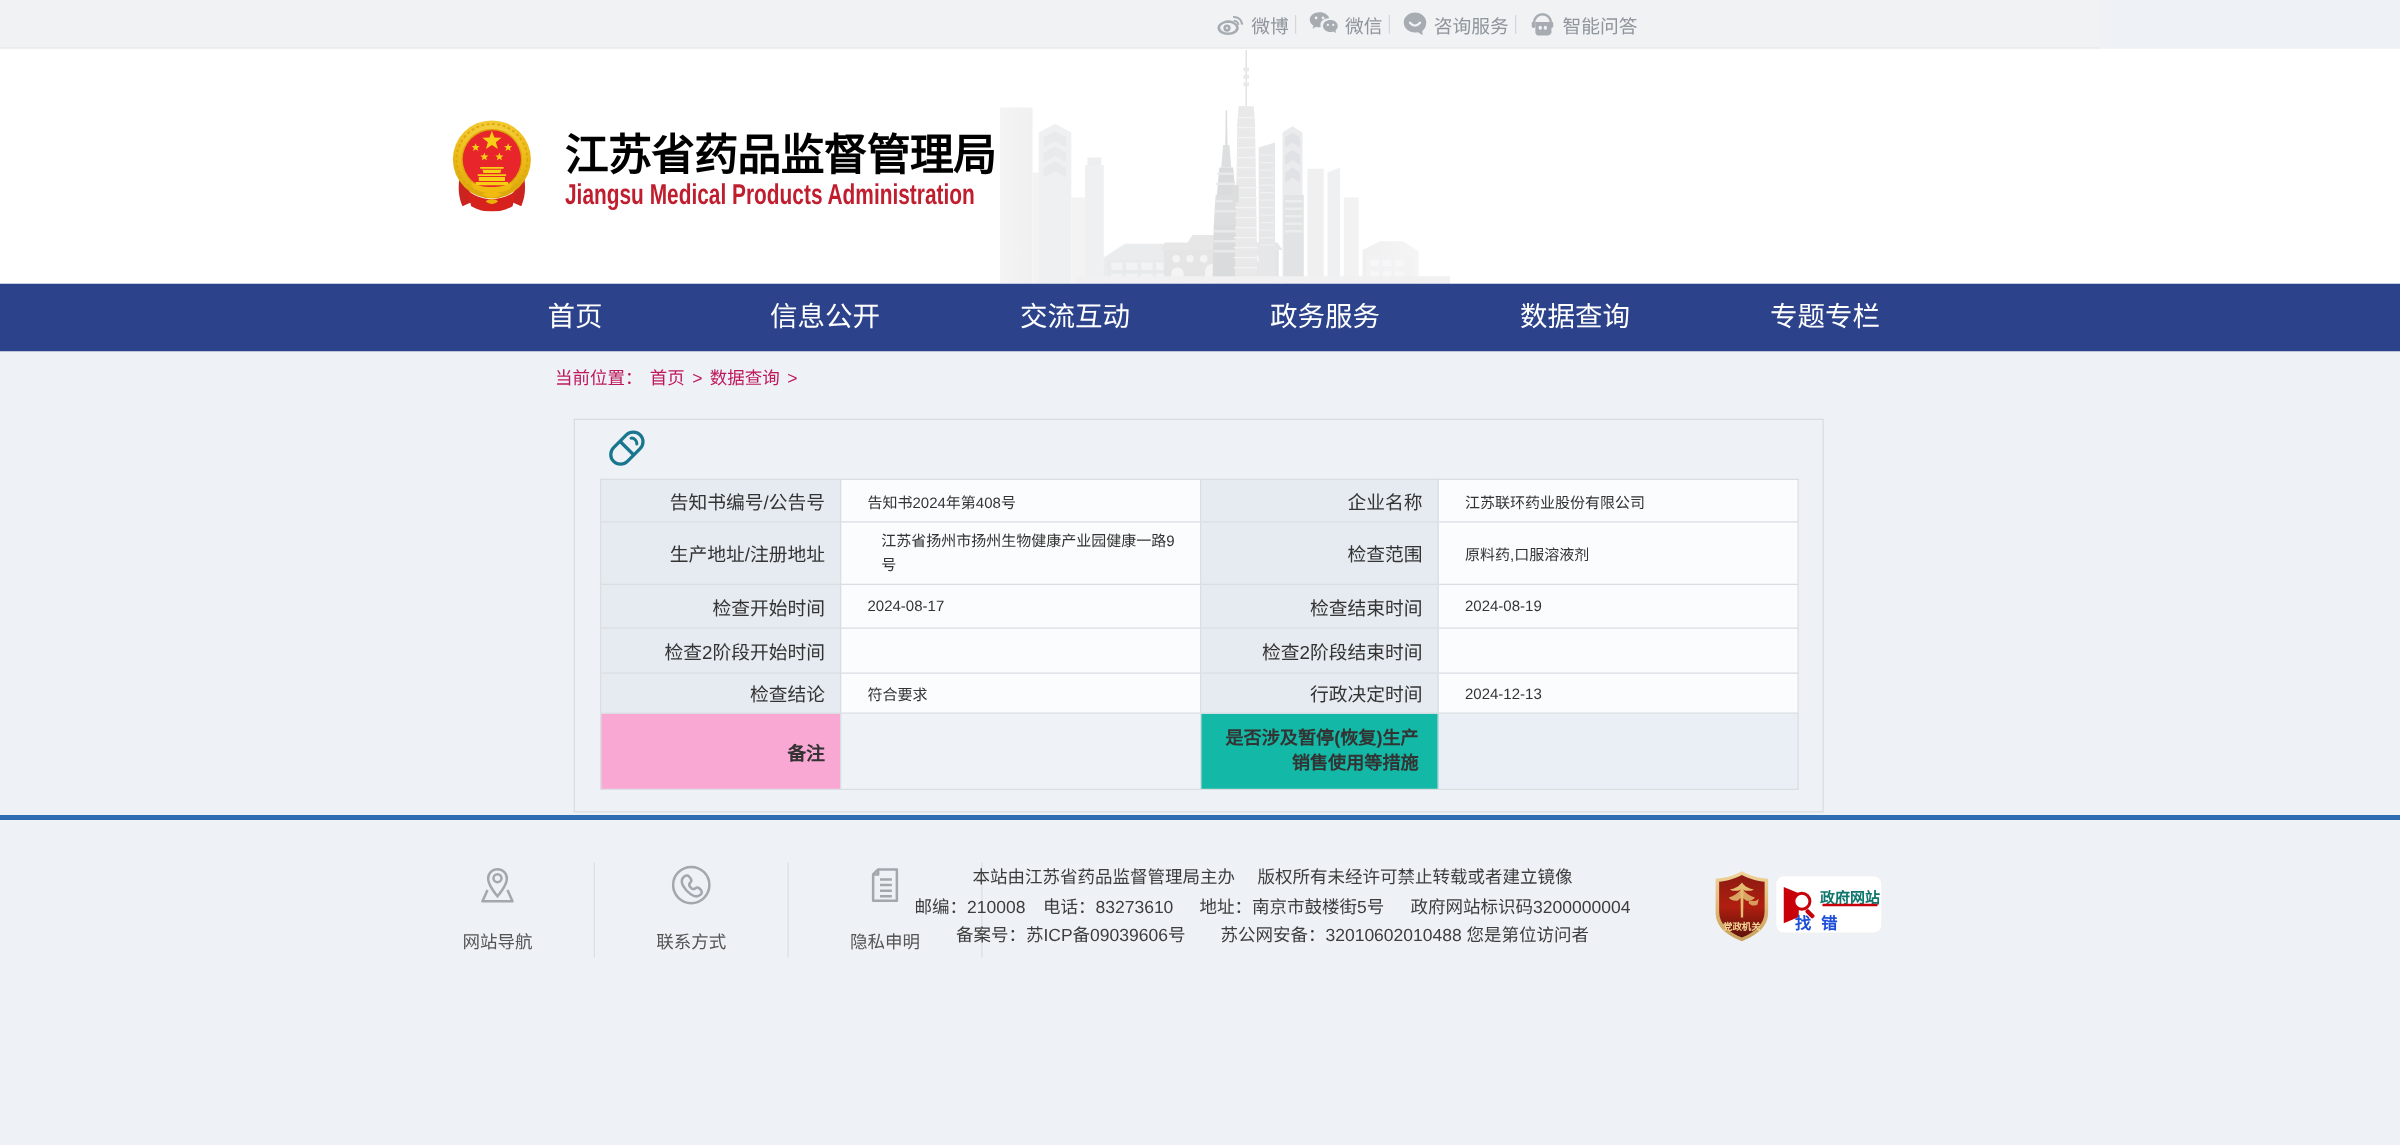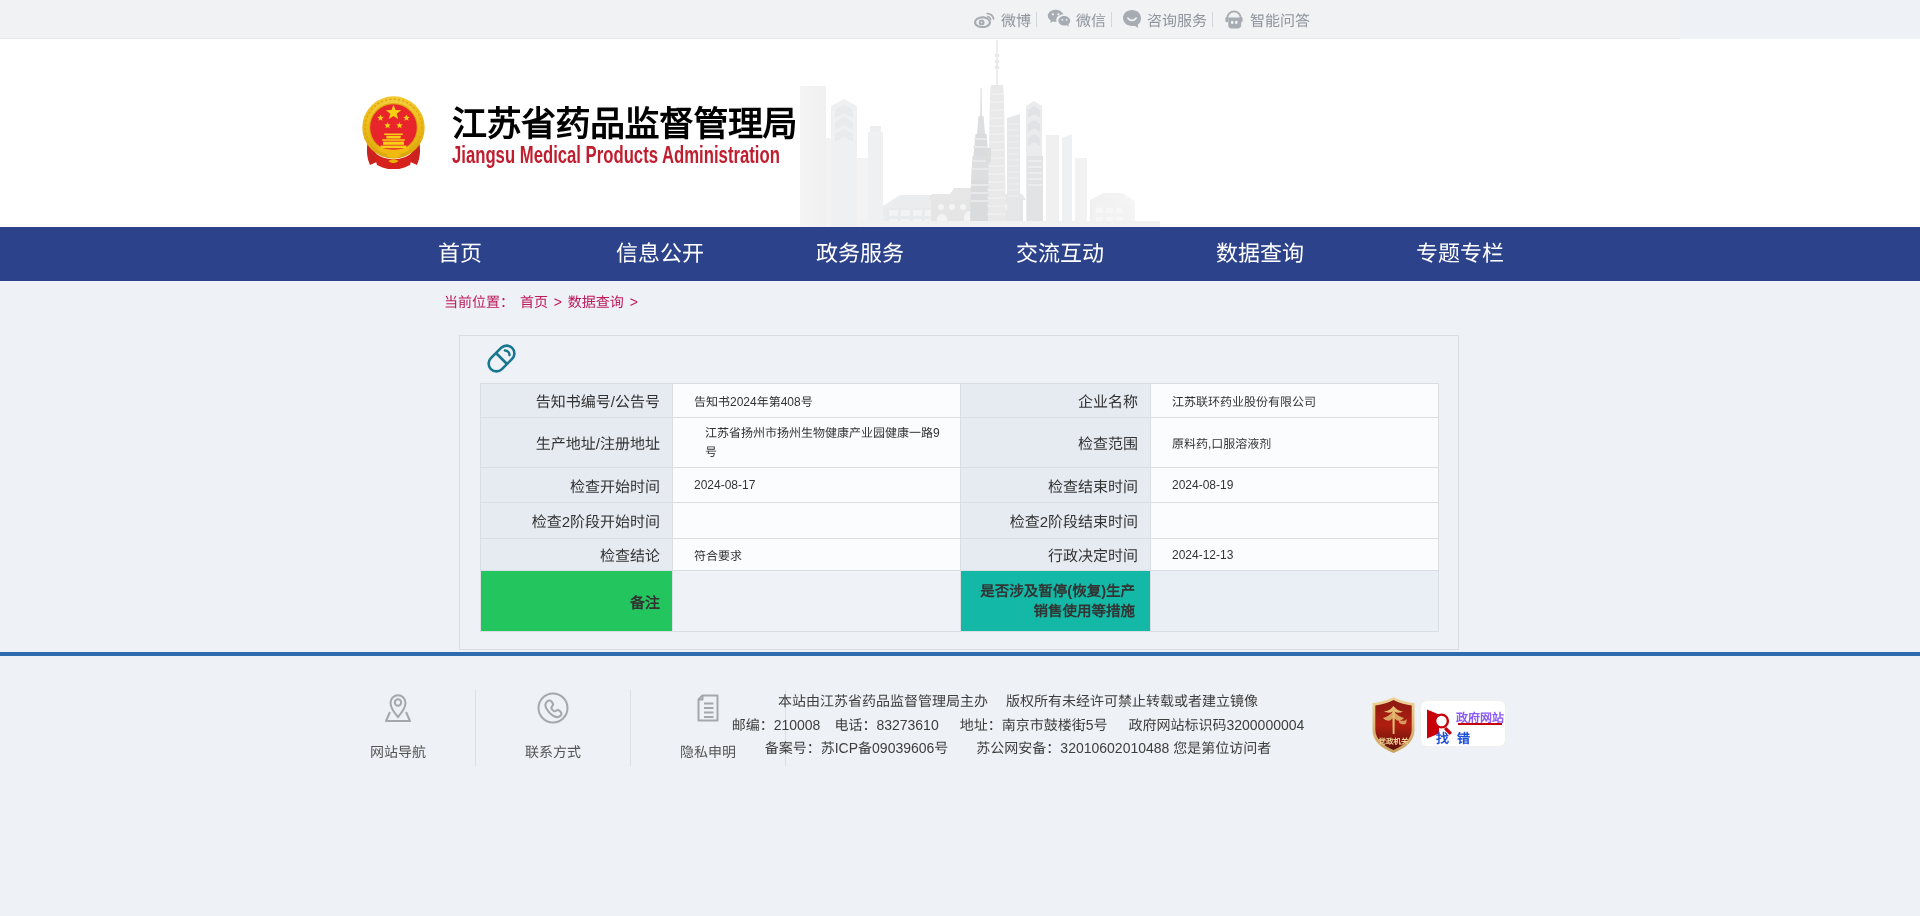--- a/index.html
+++ b/index.html
@@ -26,21 +26,21 @@
   
   #crumb{left:444px;top:291px;font-size:14px;color:#be185d;}
   #crumb span{margin:0 2px;}
   
   #card{left:459px;top:335px;width:1000px;height:315px;border:1px solid #d8dde2;box-sizing:border-box;}
   #pill{left:485px;top:342px;}
   #dtable{left:480px;top:383px;border-collapse:collapse;table-layout:fixed;}
   #dtable td{border:1px solid #d9dee3;font-size:12px;color:#333;padding:0;}
   #dtable td.lb{background:#e6ebf1;text-align:right;padding-right:12px;font-size:15px;}
   #dtable td.vl{background:#fafcfd;text-align:left;padding-left:21px;}
-  #dtable tr.r6 td.lb1{background:#22c55e;font-weight:bold;}
+  #dtable tr.r6 td.lb1{background:#f9a8d4;font-weight:bold;}
   #dtable tr.r6 td.vl1{background:#eff3f7;}
   #dtable tr.r6 td.lb2{background:#14b8a6;font-weight:bold;text-align:right;padding-right:15px;font-size:14.5px;line-height:20px;}
   #dtable tr.r6 td.vl2{background:#eaeff5;}
   
   #fline{left:0;top:652px;width:1920px;height:4px;background:#2e6cb2;}
   .ficon{text-align:center;width:80px;}
   .ficon .lab{font-size:14px;color:#555;margin-top:11px;}
   .fsep{width:1px;height:76px;background:#dcdfe3;}
   #ftext{left:718px;top:690px;width:600px;text-align:center;font-size:14px;color:#3d3d3d;line-height:23.5px;}
 </style>
@@ -231,22 +231,22 @@
   <path d="M25 60.5 C29 57.5 36 57.5 40 60.5 C36 63.8 29 63.8 25 60.5 Z" fill="#f0ba10"></path>
   <path d="M27.5 66 C30.5 63.5 34.5 63.5 37.5 66 C34.5 68.8 30.5 68.8 27.5 66 Z" fill="#eab008"></path>
 </svg>
 <div id="title-cn" class="abs">江苏省药品监督管理局</div>
 <div id="title-en" class="abs">Jiangsu Medical Products Administration</div>
 
 <nav id="nav" class="abs">
   <ul>
     <li>首页</li>
       <li>信息公开</li>
+      <li>交流互动</li>
       <li>政务服务</li>
-      <li>交流互动</li>
       <li>数据查询</li>
       <li>专题专栏</li>
   </ul>
 </nav>
 
 <div id="crumb" class="abs">当前位置：&nbsp;<span>首页</span>&nbsp;&gt;&nbsp;<span>数据查询</span>&nbsp;&gt;</div>
 
 <div id="card" class="abs"></div>
 <svg id="pill" class="abs" width="33" height="33" viewBox="0 0 33 33">
   <g transform="rotate(45 16.5 16.5)">
@@ -355,16 +355,16 @@
     <text x="22.5" y="48">党政机关</text>
   </g>
 </svg>
 <div id="badge2" class="abs" style="left:1421px;top:701px;width:84px;height:45px;background:#ffffff;border-radius:6px;box-shadow:0 0 0 1px #f0f0f0;"></div>
 <svg id="badge2icon" class="abs" style="left:1426px;top:707px;" width="30" height="34" viewBox="0 0 30 34">
   <path d="M1 2.5 L13 7.5 L13 26.5 L1 31.5 Z" fill="#c8000a"></path>
   <circle cx="15.5" cy="14" r="7.6" fill="#c8000a"></circle>
   <circle cx="15.5" cy="14" r="5.2" fill="#ffffff"></circle>
   <rect x="20.2" y="19.8" width="8.4" height="3.4" rx="1.1" transform="rotate(45 20.2 19.8)" fill="#c8000a"></rect>
 </svg>
-<div class="abs" style="left:1456px;top:708px;width:48px;font-size:12px;font-weight:bold;color:#8b5cf6;text-align:center;white-space:nowrap;">政府网站</div>
+<div class="abs" style="left:1456px;top:708px;width:48px;font-size:12px;font-weight:bold;color:#0f766e;text-align:center;white-space:nowrap;">政府网站</div>
 <div class="abs" style="left:1458px;top:723px;width:44px;height:2px;background:#c8000a;"></div>
 <div class="abs" style="left:1428px;top:728px;width:48px;font-size:13px;font-weight:bold;color:#1d4ed8;text-align:center;letter-spacing:8px;text-indent:8px;white-space:nowrap;">找错</div>
 <div id="ftext" class="abs">本站由江苏省药品监督管理局主办 &nbsp;版权所有未经许可禁止转载或者建立镜像<br>邮编：210008 电话：83273610  地址：南京市鼓楼街5号  政府网站标识码3200000004<br>备案号：苏ICP备09039606号  苏公网安备：32010602010488 您是第位访问者</div>
 
 </body></html>

